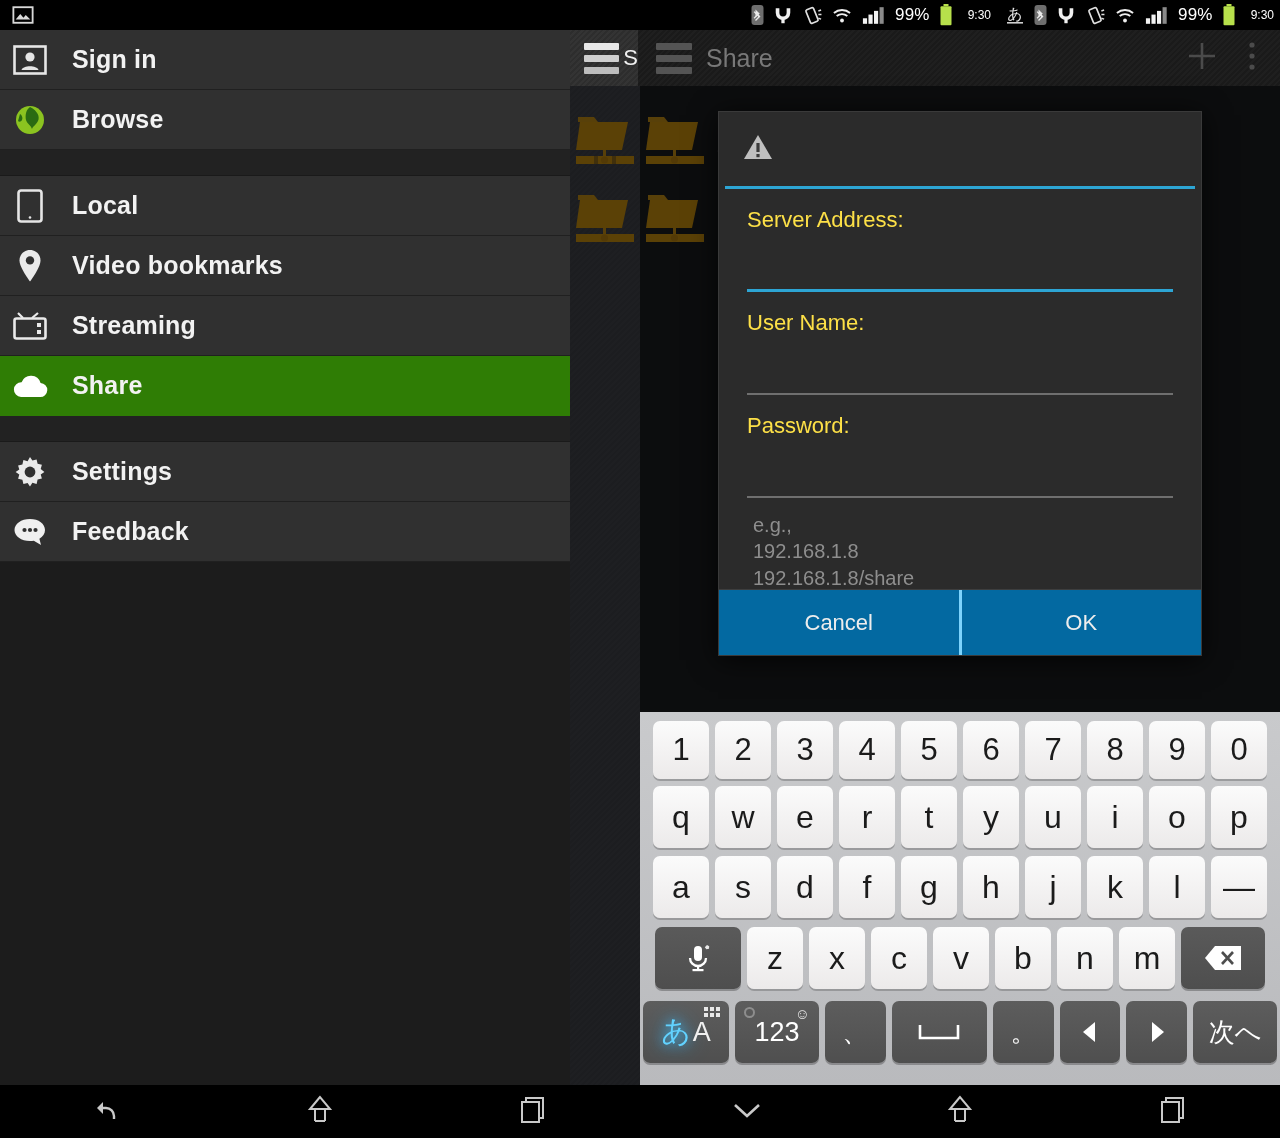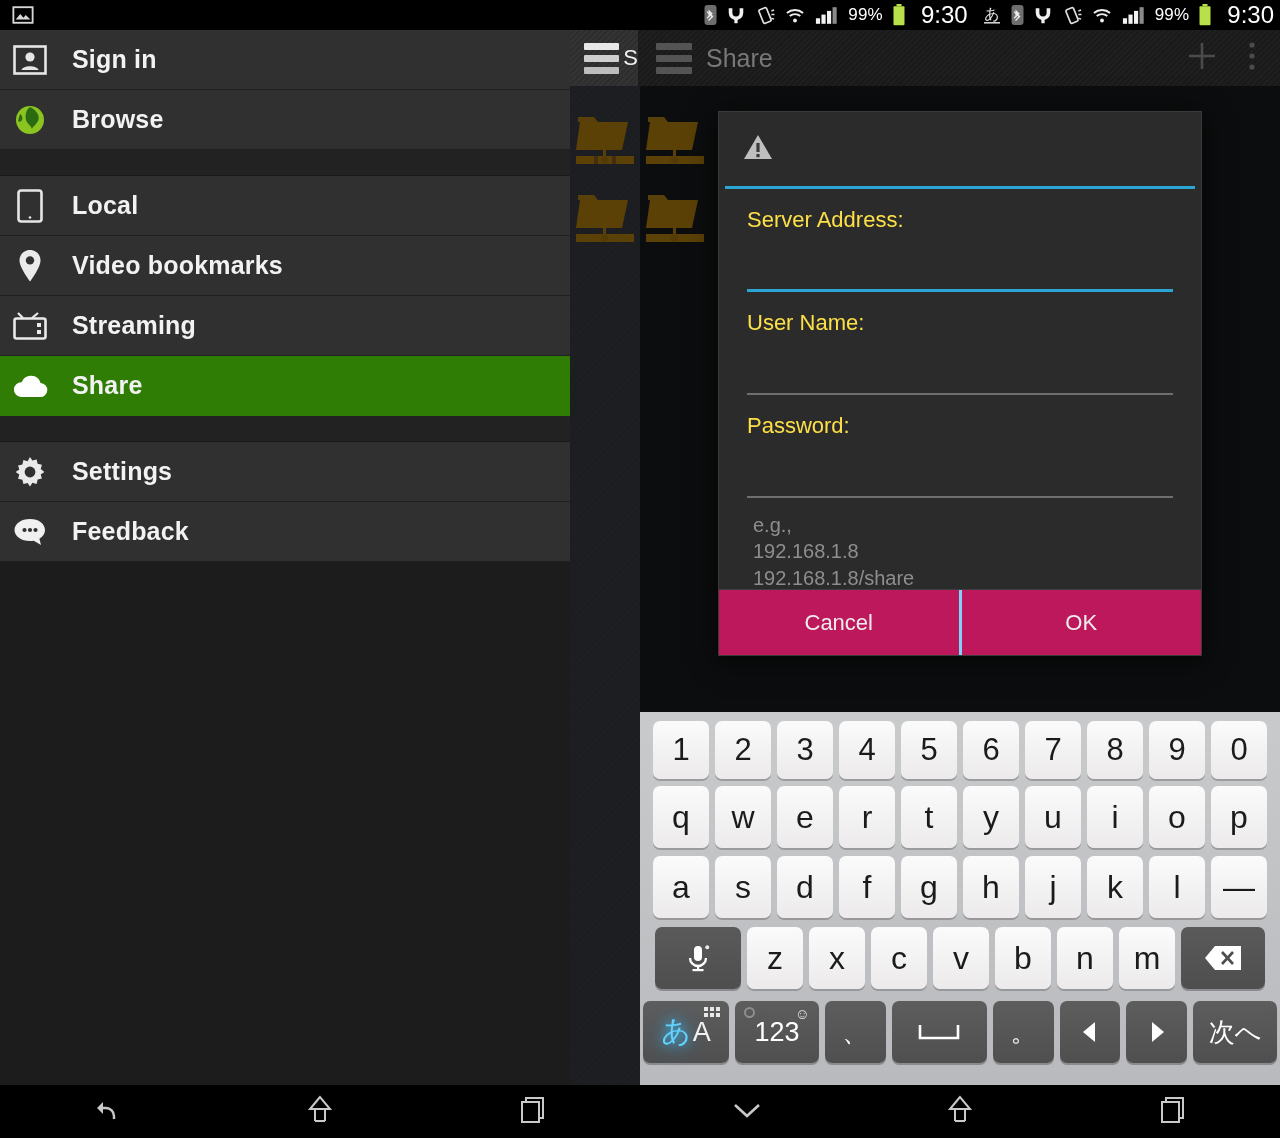--- a/index.html
+++ b/index.html
@@ -14,21 +14,21 @@
   
   .statusbar {
     position: absolute; top: 0; left: 0; width: 1280px; height: 30px;
     background: #000; display: flex; align-items: center;
   }
   .sb-left { display: flex; align-items: center; padding-left: 12px; }
   .sb-spacer { flex: 1; }
   .sb-group { display: flex; align-items: center; gap: 9px; padding-right: 8px; }
   .sb-group.mid { padding-right: 0; }
   .sb-text { color: #fff; font-size: 17px; letter-spacing: .2px; }
-  .sb-time { color: #fff; font-size: 24px; padding-left: 6px; padding-right: 6px; }
+  .sb-time { color: #fff; font-size: 12px; padding-left: 6px; padding-right: 6px; }
   .ic { display: inline-block; line-height: 0; }
 
   
   .drawer {
     position: absolute; top: 30px; left: 0; width: 570px; height: 1055px;
     background: #1c1c1c;
     font-weight: bold;
   }
   .drawer-list { width: 570px; }
   .drw-item {
@@ -97,21 +97,21 @@
   .field { padding: 18px 22px 0 22px; }
   .field .flbl { color:#fde047; font-size:22px; }
   .field .fin {
     height:55px; border-bottom:2px solid #6f6f6f; margin-top:4px;
   }
   .field.focused .fin { border-bottom:3px solid #2da5d4; }
   .hint { padding:14px 0 0 28px; color:#8e8e8e; font-size:20px; line-height:1.32; }
   .dlg-btns { position:absolute; left:0; bottom:0; width:482px; height:66px;
     border-top:1px solid #3e3e3e; display:flex; }
   .dlg-btn { flex:1; display:flex; align-items:center; justify-content:center;
-    color:#ededed; font-size:22px; background:#be185d; }
+    color:#ededed; font-size:22px; background:#0369a1; }
   .dlg-btn.ok { border-left:3px solid #7dd3fc; }
 
   
   .keyboard {
     position:absolute; left:640px; top:712px; width:640px; height:373px;
     background: linear-gradient(#c9cacc, #b9babd);
   }
   .krow { display:flex; justify-content:center; align-items:center; }
   .krow.r1 { height:70px; padding-top:6px; }
   .krow.r2 { height:70px; }

